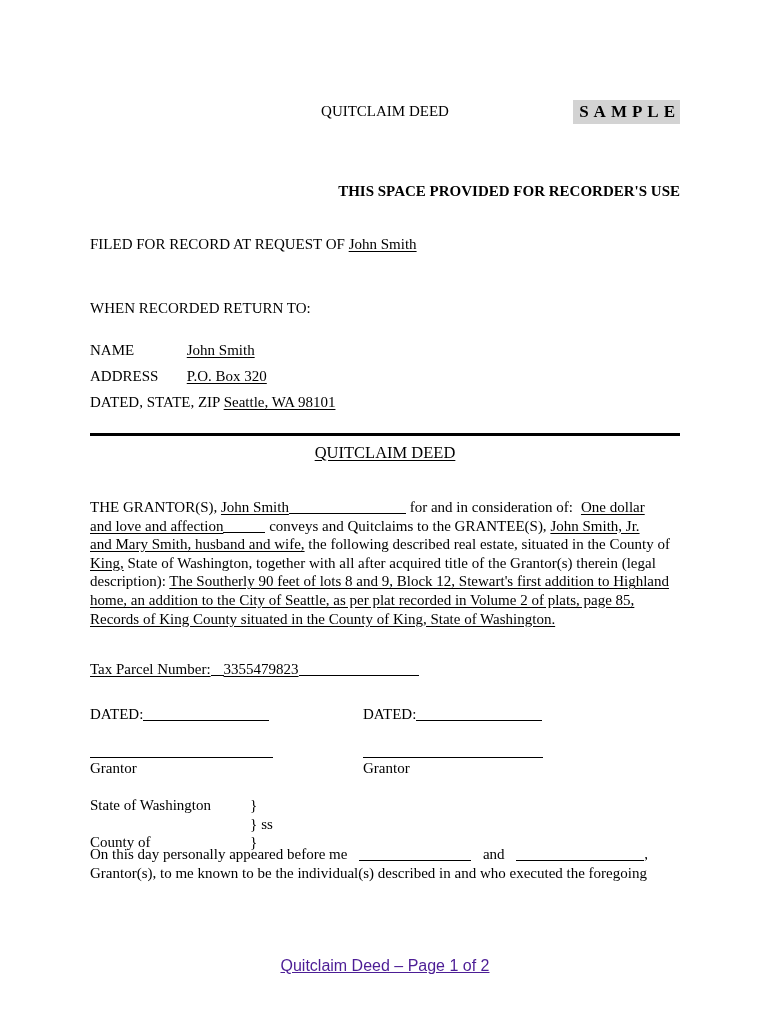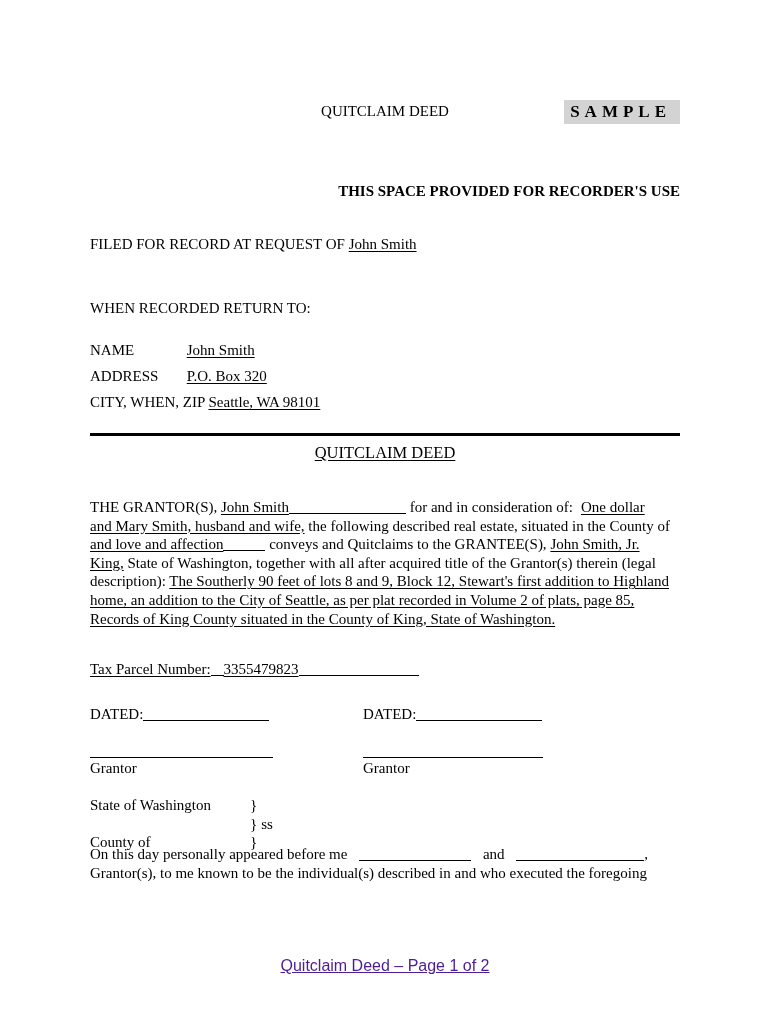--- a/index.html
+++ b/index.html
@@ -12,21 +12,21 @@
   .c{left:90px;width:590px;}
   .u{text-decoration:underline;text-underline-offset:2px;}
   .nw{white-space:nowrap;}
   .line{white-space:nowrap;line-height:18.6px;height:18.6px;}
   .blank{display:inline-block;border-bottom:1px solid #000;margin-bottom:-2px;height:1px;}
   .w117{width:117px}.w42{width:42px}.w126{width:126px}.w120{width:120px}.w112{width:112px}.w128{width:128px}
   .header-row{top:103px;text-align:center;}
   .sample{
     position:absolute;right:0;top:-3px;
     background:#d3d3d3;font-weight:bold;font-size:17px;
-    letter-spacing:5px;padding:2px 9px 2px 6px;
+    letter-spacing:5px;padding:2px 0 2px 6px;
   }
   .recorder-note{top:183px;text-align:right;font-weight:bold;}
   .filed-line{top:236px;}
   .return-line{top:300px;}
   .addr-block{top:337px;}
   .addr-row{line-height:26px;white-space:nowrap;}
   .addr-label{display:inline-block;min-width:93px;}
   .divider{top:433px;height:3px;background:#000;}
   .deed-heading{top:443px;text-align:center;font-size:16.5px;}
   .para{top:498px;}
@@ -75,43 +75,43 @@
   <div class="abs c addr-block">
     <div class="addr-row">
       <span class="addr-label">NAME</span>
       <span class="u">John Smith</span>
     </div>
     <div class="addr-row">
       <span class="addr-label">ADDRESS</span>
       <span class="u">P.O. Box 320</span>
     </div>
     <div class="addr-row">
-      <span>CITY, WHEN, ZIP</span>
+      <span>DATED, STATE, ZIP</span>
       <span> </span>
       <span class="u">Seattle, WA 98101</span>
     </div>
   </div>
 
   <div class="abs c divider"></div>
 
   <div class="abs c deed-heading">
     <span class="u">QUITCLAIM DEED</span>
   </div>
 
   <div class="abs c para">
     <div class="line">
       <span>THE GRANTOR(S), </span><span class="u">John Smith</span><span class="blank w117"></span>
       <span>for and in consideration of:</span><span class="u ml8">One dollar</span>
     </div>
     <div class="line">
-      <span class="u">and Mary Smith, husband and wife,</span><span> the following described real estate, situated in the County of</span>
+      <span class="u">and love and affection</span><span class="blank w42"></span>
+      <span>conveys and Quitclaims to the GRANTEE(S), </span><span class="u">John Smith, Jr.</span>
     </div>
     <div class="line">
-      <span class="u">and love and affection</span><span class="blank w42"></span>
-      <span>conveys and Quitclaims to the GRANTEE(S), </span><span class="u">John Smith, Jr.</span>
+      <span class="u">and Mary Smith, husband and wife,</span><span> the following described real estate, situated in the County of</span>
     </div>
     <div class="line">
       <span class="u">King,</span><span> State of Washington, together with all after acquired title of the Grantor(s) therein (legal</span>
     </div>
     <div class="line">
       <span>description): </span><span class="u">The Southerly 90 feet of lots 8 and 9, Block 12, Stewart's first addition to Highland</span>
     </div>
     <div class="line">
       <span class="u">home, an addition to the City of Seattle, as per plat recorded in Volume 2 of plats, page 85,</span>
     </div>

